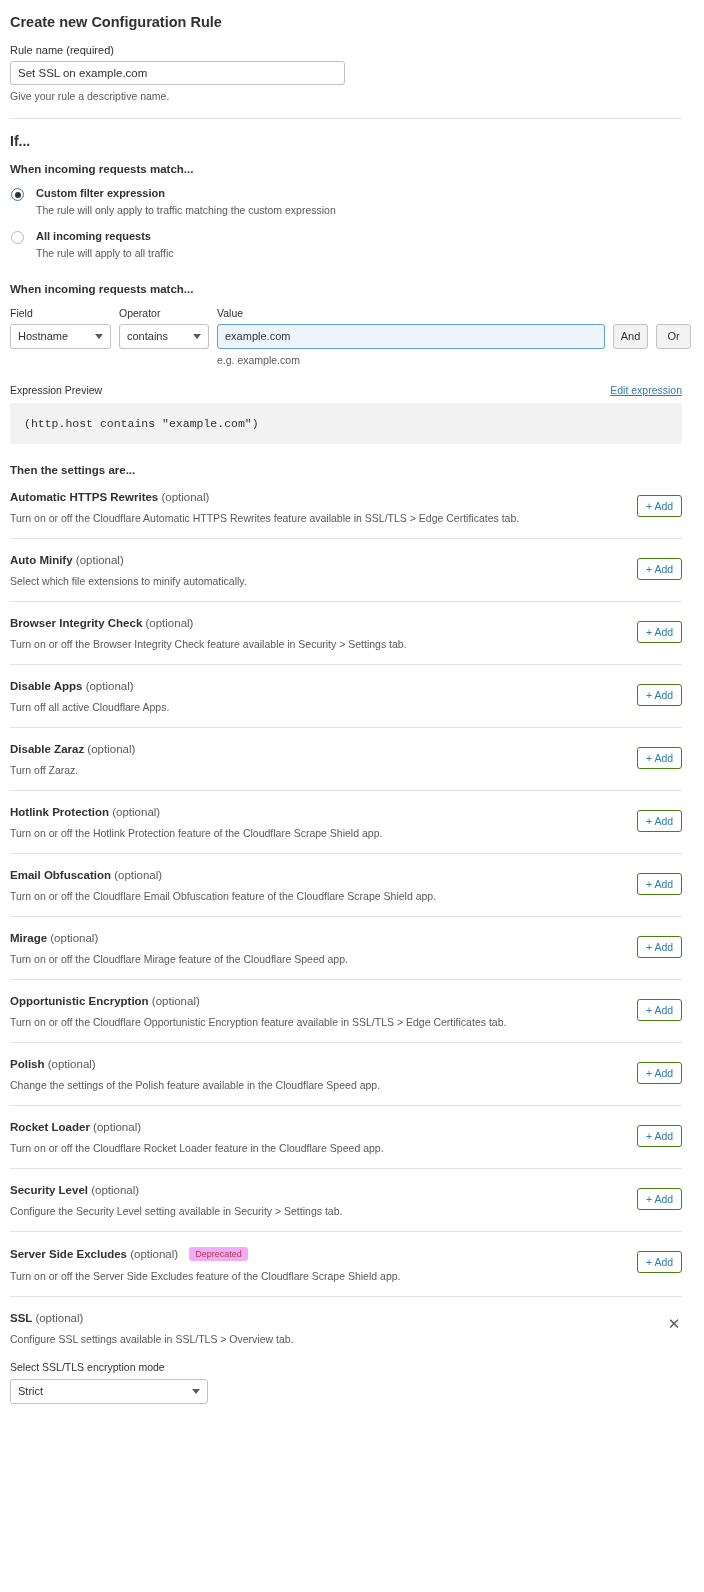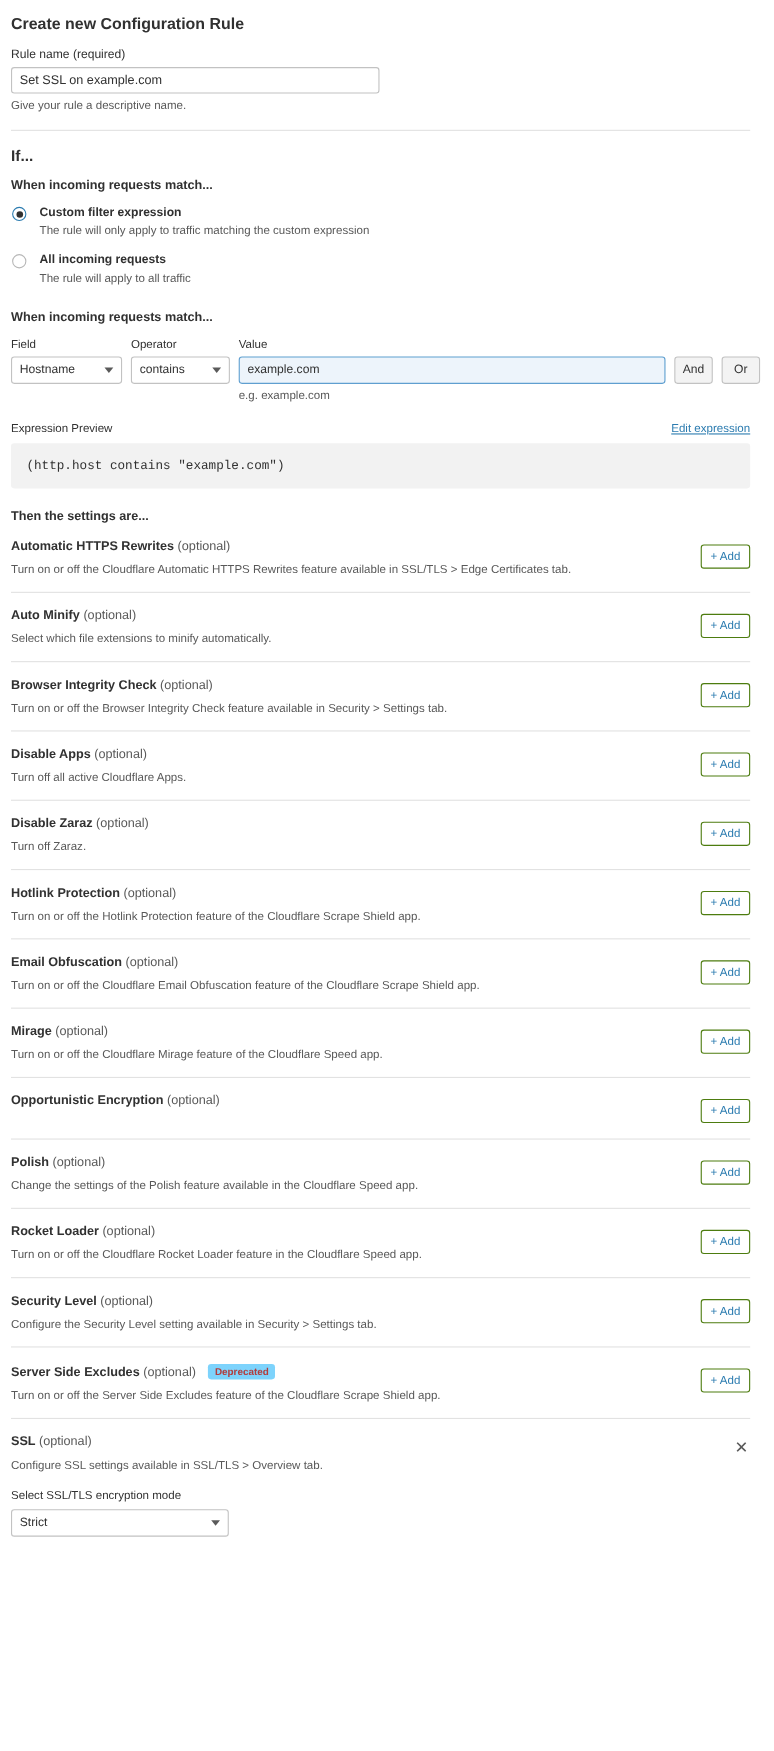--- a/index.html
+++ b/index.html
@@ -208,24 +208,24 @@
     font-size: 11.5px;
     font-weight: bold;
     color: #313131;
   }
   .setting-title .optional {
     font-weight: normal;
     color: #595959;
   }
   .badge-deprecated {
     display: inline-block;
-    background: #7dd3fc;
+    background: #f0abfc;
     color: #b23c3c;
     font-size: 9px;
-    font-weight: bold;
+    font-weight: normal;
     border-radius: 3px;
     padding: 2px 6px;
     margin-left: 8px;
     vertical-align: 1px;
   }
   .setting-desc {
     font-size: 10.5px;
     color: #595959;
     margin-top: 9px;
   }
@@ -432,20 +432,21 @@
       </div>
       <div class="add-btn">+ Add</div>
     </div>
 
     <div class="setting">
       <div class="setting-texts">
         <div class="setting-title">
           <span>Opportunistic Encryption</span>
           <span class="optional">(optional)</span>
         </div>
+        <div class="setting-desc">Turn on or off the Cloudflare Opportunistic Encryption feature available in SSL/TLS &gt; Edge Certificates tab.</div>
       </div>
       <div class="add-btn">+ Add</div>
     </div>
 
     <div class="setting">
       <div class="setting-texts">
         <div class="setting-title">
           <span>Polish</span>
           <span class="optional">(optional)</span>
         </div>

